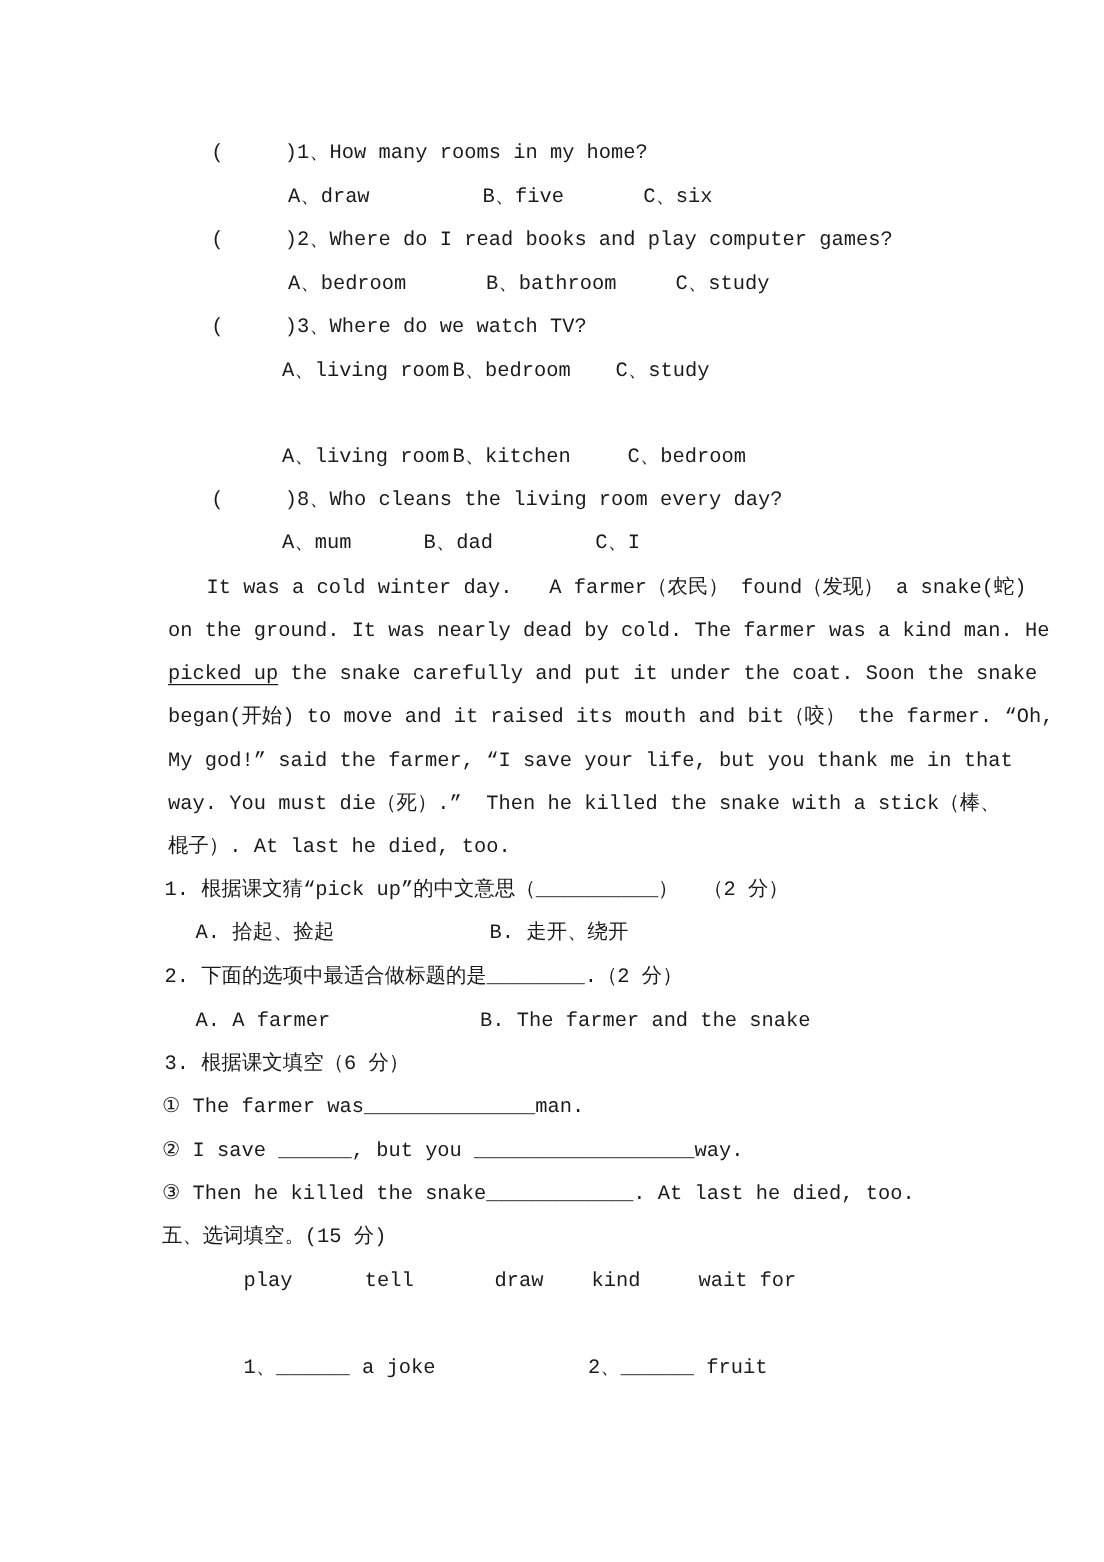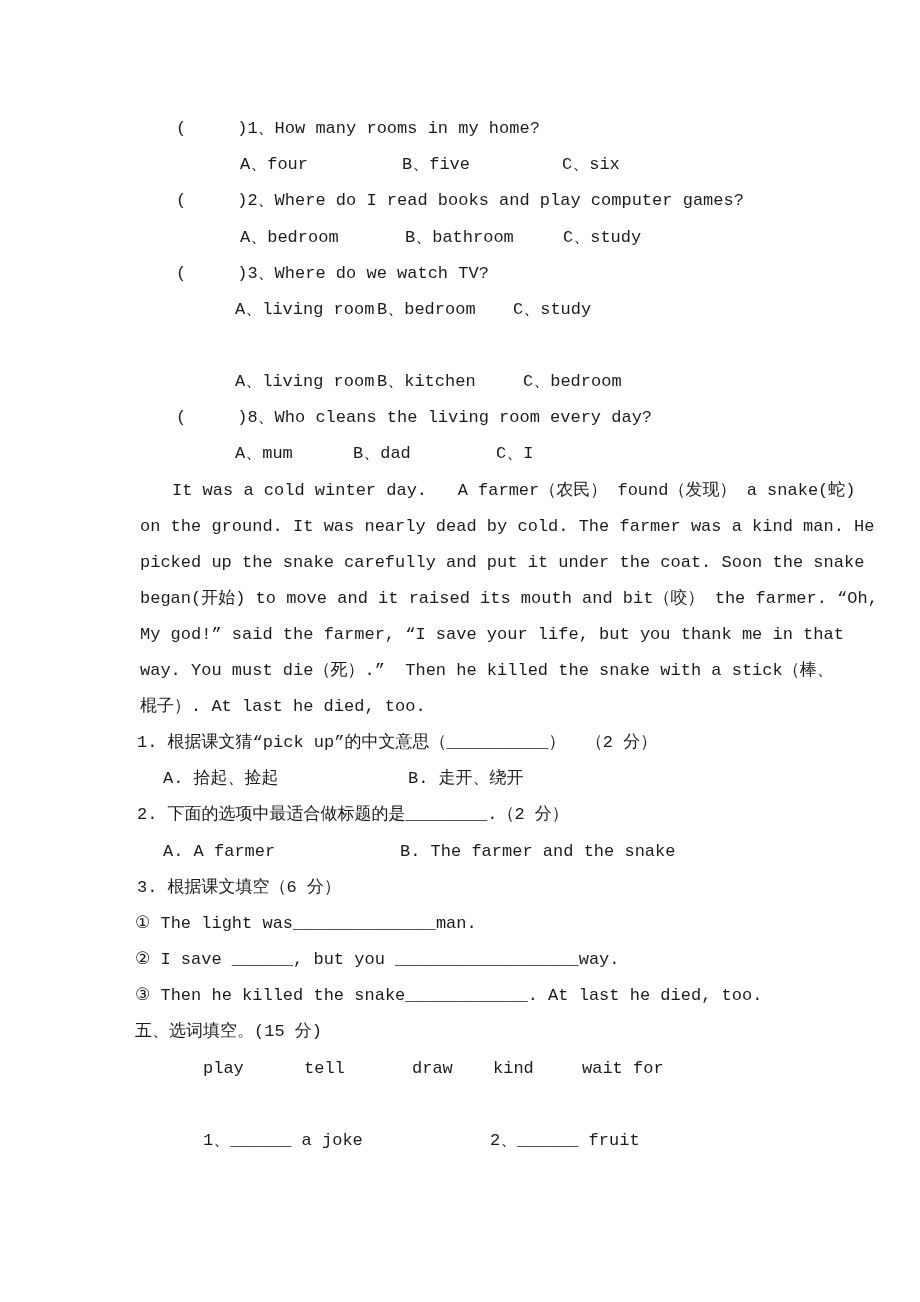--- a/index.html
+++ b/index.html
@@ -16,32 +16,32 @@
     left:0;
     font:17px/22px "Liberation Mono","DejaVu Sans Mono","DejaVu Sans",monospace;
     white-space:pre;
     color:#1b1b1b;
   }
   .opts > span {
     position:absolute;
     top:0;
     white-space:pre;
   }
-  .ul { text-underline-offset:4px; }
+  .ul { text-decoration:underline; text-underline-offset:4px; }
 </style>
 </head>
 <body>
 
 <div class="page">
 
   <div class="ln" style="top:118px;left:176px">(     )1、How many rooms in my home?</div>
   <div class="ln opts" style="top:154px">
-    <span style="left:240px">A、four</span>
+    <span style="left:240px">A、draw</span>
     <span style="left:402px">B、five</span>
-    <span style="left:562px">C、six</span>
+    <span style="left:536px">C、six</span>
   </div>
 
   <div class="ln" style="top:190px;left:176px">(     )2、Where do I read books and play computer games?</div>
   <div class="ln opts" style="top:227px">
     <span style="left:240px">A、bedroom</span>
     <span style="left:405px">B、bathroom</span>
     <span style="left:563px">C、study</span>
   </div>
 
   <div class="ln" style="top:263px;left:176px">(     )3、Where do we watch TV?</div>
@@ -78,21 +78,21 @@
     <span style="left:408px">B. 走开、绕开</span>
   </div>
 
   <div class="ln" style="top:804px;left:137px">2. 下面的选项中最适合做标题的是________.（2 分）</div>
   <div class="ln opts" style="top:841px">
     <span style="left:163px">A. A farmer</span>
     <span style="left:400px">B. The farmer and the snake</span>
   </div>
 
   <div class="ln" style="top:877px;left:137px">3. 根据课文填空（6 分）</div>
-  <div class="ln" style="top:913px;left:135px">① The light was______________man.</div>
+  <div class="ln" style="top:913px;left:135px">① The farmer was______________man.</div>
   <div class="ln" style="top:949px;left:135px">② I save ______, but you __________________way.</div>
   <div class="ln" style="top:985px;left:135px">③ Then he killed the snake____________. At last he died, too.</div>
 
   <div class="ln" style="top:1021px;left:135px">五、选词填空。(15 分)</div>
 
   <div class="ln opts" style="top:1058px">
     <span style="left:203px">play</span>
     <span style="left:304px">tell</span>
     <span style="left:412px">draw</span>
     <span style="left:493px">kind</span>

